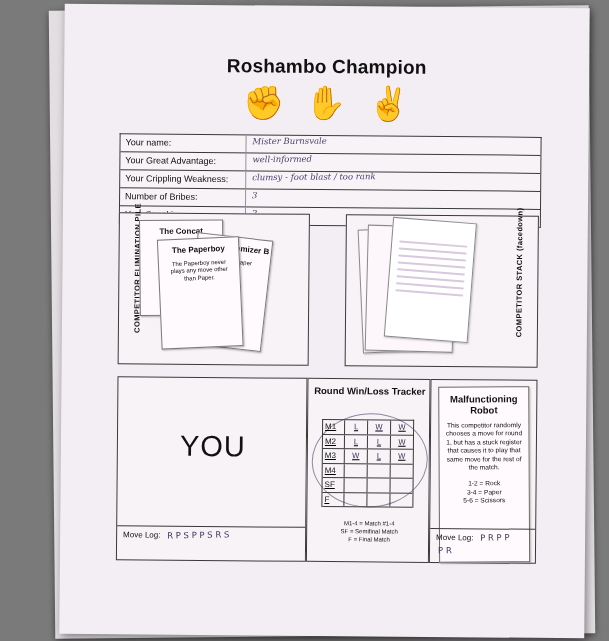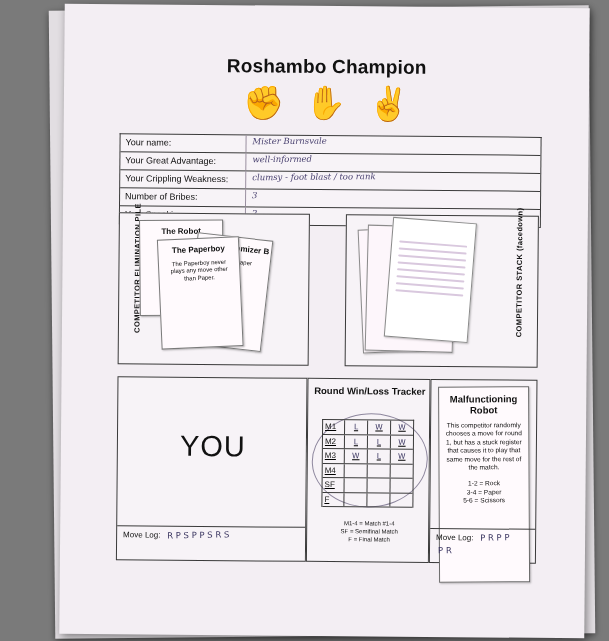--- a/index.html
+++ b/index.html
@@ -154,21 +154,21 @@
   }
   .ellipse{
     position:absolute;left:4px;top:34px;width:114px;height:92px;
     border:1px solid #6b6380;border-radius:50%;
     transform:rotate(-4deg);
     opacity:.75;
   }
 
   
   .robot-card{
-    position:absolute;left:8px;top:6px;width:91px;height:196px;
+    position:absolute;left:8px;top:6px;width:91px;height:176px;
     border:1px solid #6a6a6a;background:#fffafd;
     box-sizing:border-box;
     transform:rotate(-0.8deg);
     box-shadow:1px 1px 2px rgba(0,0,0,.25);
   }
   .robot-title{
     margin-top:6px;text-align:center;
     font-size:9.5px;font-weight:bold;color:#111;line-height:11px;
   }
   .robot-body{
@@ -252,21 +252,21 @@
       <div class="form-row">
         <div class="form-label">Your Sneakiness:</div>
         <div class="form-value hand">2</div>
       </div>
     </div>
 
     <div class="box" id="elim-box">
       <div class="vlabel" id="elim-label">COMPETITOR ELIMINATION PILE</div>
 
       <div class="card" id="card-concat">
-        <div class="card-title">The Robot</div>
+        <div class="card-title">The Concat</div>
       </div>
 
       <div class="card" id="card-rand">
         <div class="card-title">The Randomizer B</div>
         <div class="card-body">- Rock
 - Paper</div>
       </div>
 
       <div class="card" id="card-paper">
         <div class="card-title">The Paperboy</div>

